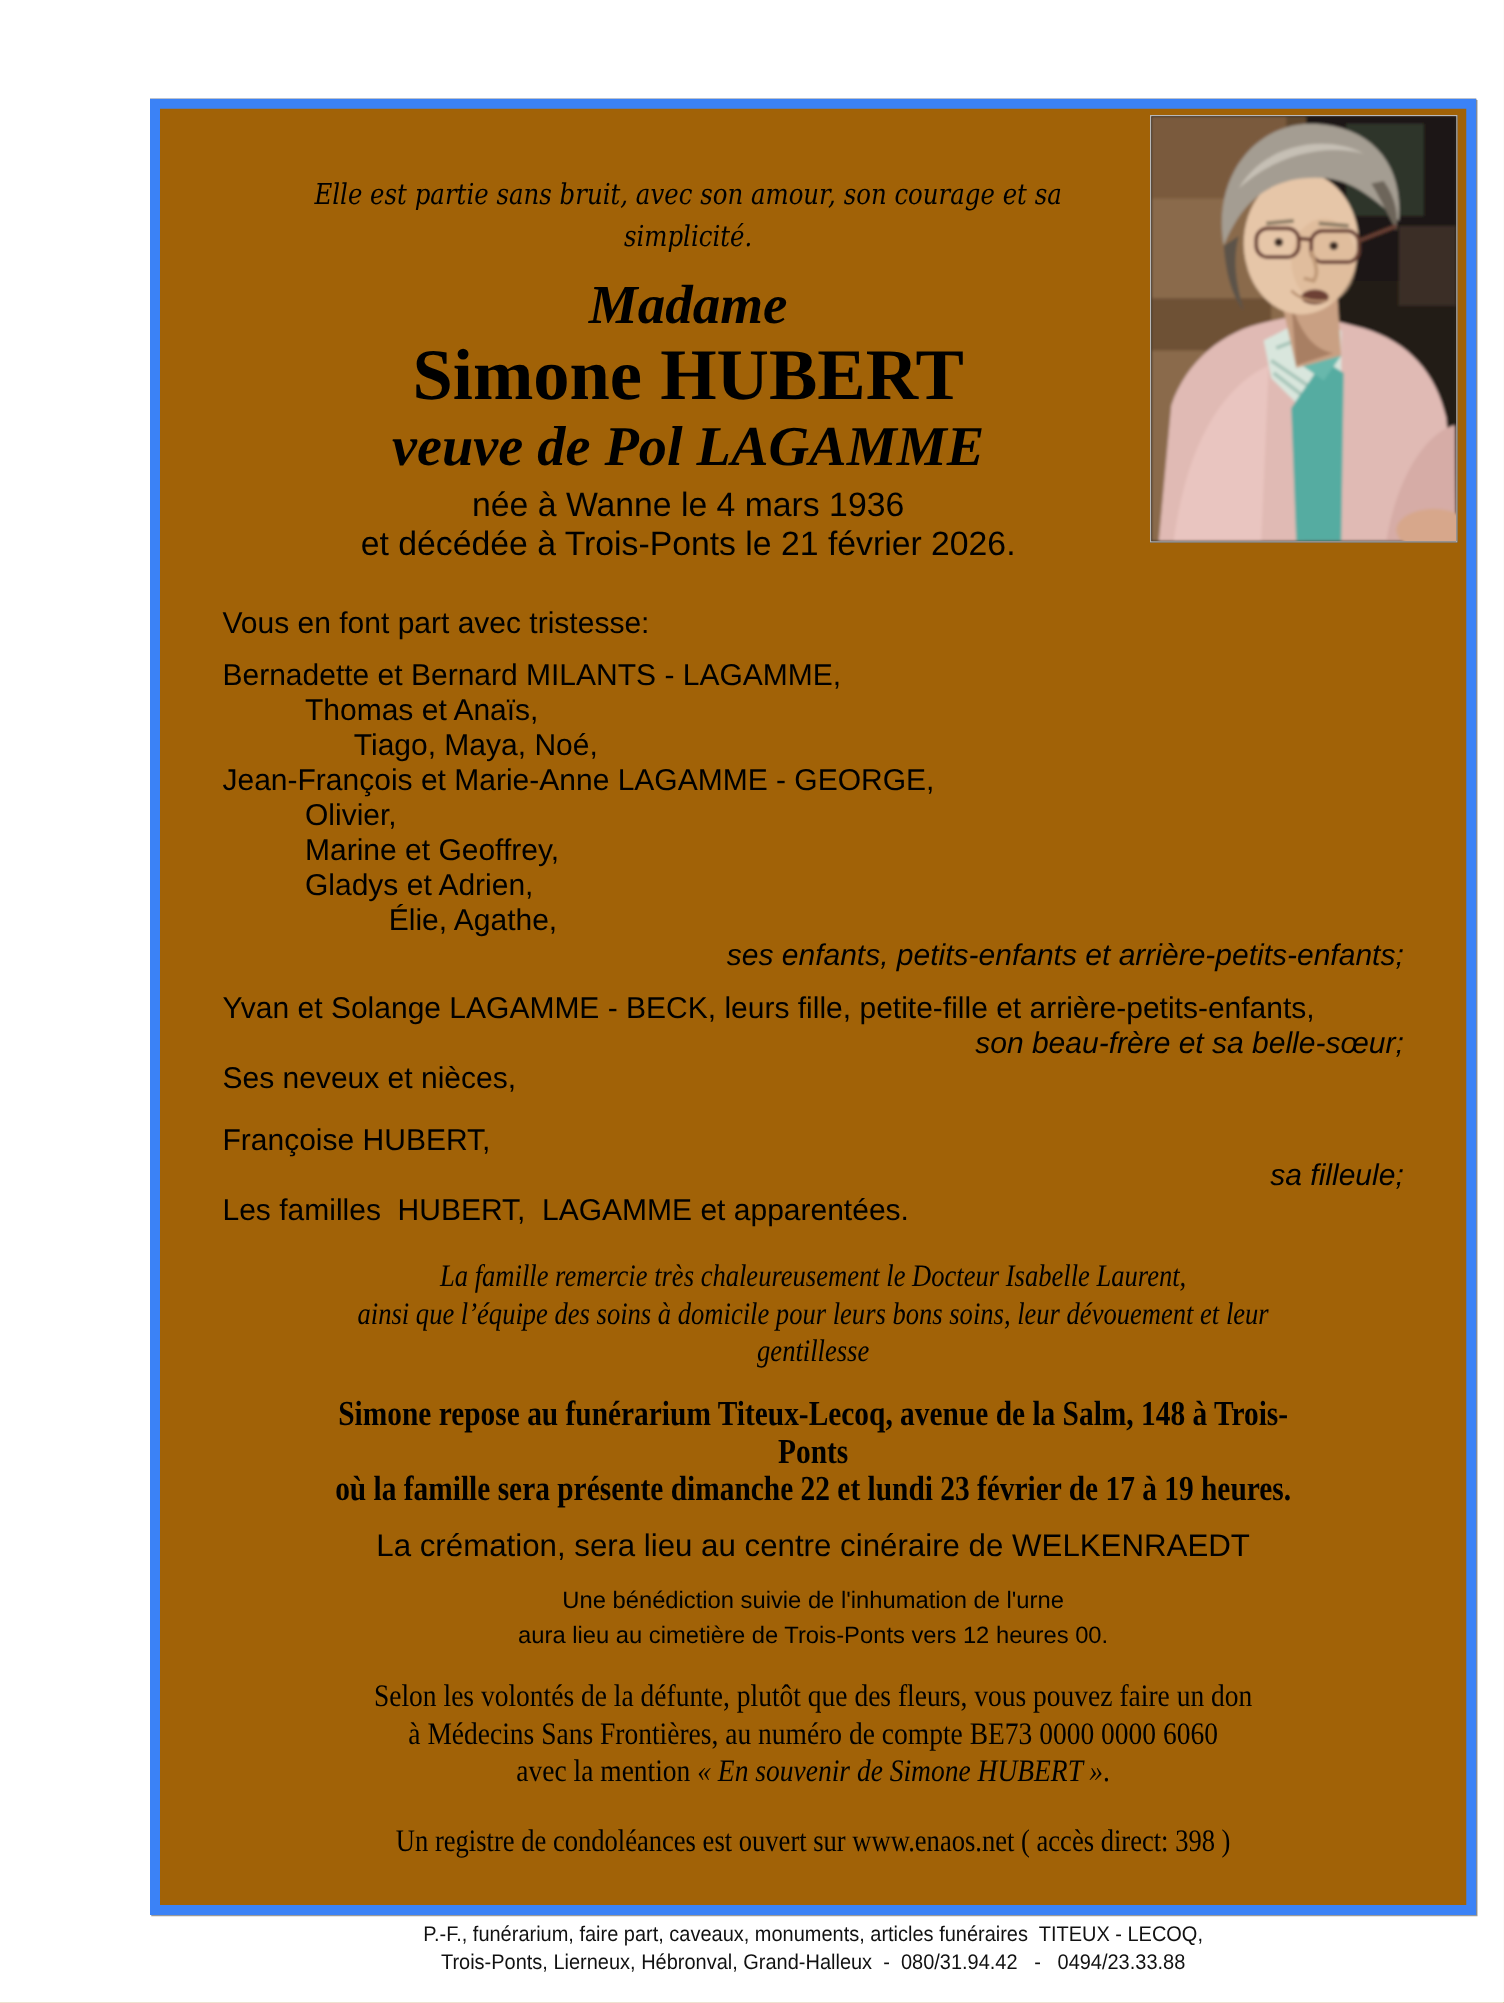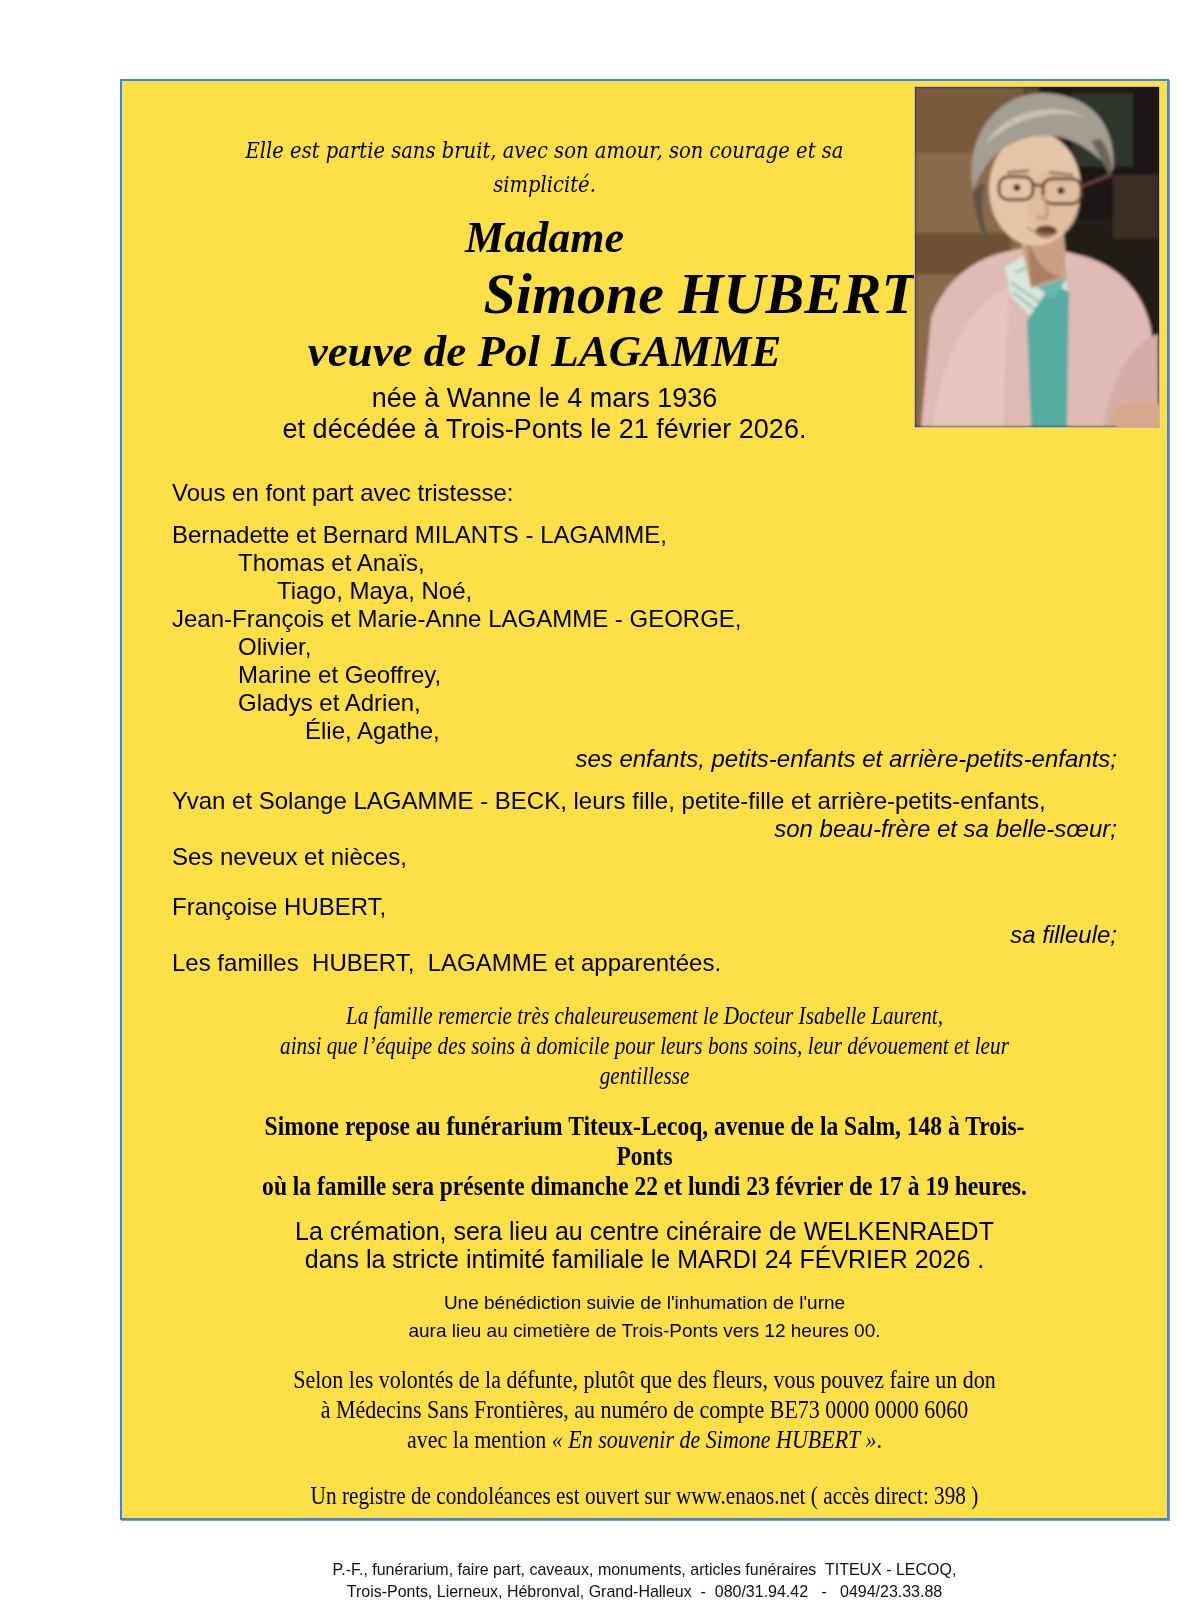--- a/index.html
+++ b/index.html
@@ -1,35 +1,35 @@
 <!DOCTYPE html>
 <html><head>
 <meta charset="utf-8">
 <style>
   html,body{margin:0;padding:0;background:#ffffff;}
   .screen{position:relative;width:1203px;height:1602px;background:#ffffff;color:#000;
           font-family:"Liberation Sans",sans-serif;overflow:hidden;}
   .sheet{position:absolute;left:120px;top:79px;width:1045px;height:1437px;
-         border:2px solid #3b82f6;background:#fde047;box-shadow:1px 1px 0 #9a9a9a;}
+         border:8px solid #3b82f6;background:#a16207;box-shadow:1px 1px 0 #9a9a9a;}
   .inner{position:absolute;left:0;top:0;right:0;bottom:0;padding:0 50px;}
   .line{white-space:pre-wrap;}
 
   
   .photo{position:absolute;top:5px;right:7px;width:244px;height:340px;
          border:1px solid #b9b9b9;background:#241d16;overflow:hidden;}
   .photo svg{display:block;width:100%;height:100%;}
 
   
   .header{margin-right:200px;text-align:center;}
   .epigraph{margin-top:52px;font-family:"DejaVu Serif",serif;font-style:italic;
             font-size:23px;line-height:34px;transform:scaleX(.85);transform-origin:center;}
   .madame{margin-top:12px;font-family:"Liberation Serif",serif;font-weight:bold;font-style:italic;
           font-size:44px;line-height:50px;}
-  .deceased-name{font-family:"Liberation Serif",serif;font-weight:bold;font-style:italic;
-          font-size:58px;line-height:62px;text-align:right;}
+  .deceased-name{font-family:"Liberation Serif",serif;font-weight:bold;
+          font-size:58px;line-height:62px;}
   .widow{font-family:"Liberation Serif",serif;font-weight:bold;font-style:italic;
           font-size:45px;line-height:52px;}
   .vital{margin-top:6px;font-size:27px;line-height:31px;}
 
   
   .body{margin-top:34px;font-size:24px;line-height:28px;}
   .fam{margin-top:14px;}
   .ind1{padding-left:66px;}
   .ind2{padding-left:105px;}
   .ind3{padding-left:133px;}
@@ -151,21 +151,20 @@
         <div class="line">ainsi que l’équipe des soins à domicile pour leurs bons soins, leur dévouement et leur gentillesse</div>
       </div>
 
       <div class="repose">
         <div class="line">Simone repose au funérarium Titeux-Lecoq, avenue de la Salm, 148 à Trois-Ponts</div>
         <div class="line">où la famille sera présente dimanche 22 et lundi 23 février de 17 à 19 heures.</div>
       </div>
 
       <div class="cremation">
         <div class="line">La crémation, sera lieu au centre cinéraire de WELKENRAEDT</div>
-        <div class="line">dans la stricte intimité familiale le MARDI 24 FÉVRIER 2026 .</div>
       </div>
 
       <div class="benediction">
         <div class="line">Une bénédiction suivie de l'inhumation de l'urne</div>
         <div class="line">aura lieu au cimetière de Trois-Ponts vers 12 heures 00.</div>
       </div>
 
       <div class="donation">
         <div class="line">Selon les volontés de la défunte, plutôt que des fleurs, vous pouvez faire un don</div>
         <div class="line">à Médecins Sans Frontières, au numéro de compte BE73 0000 0000 6060</div>

